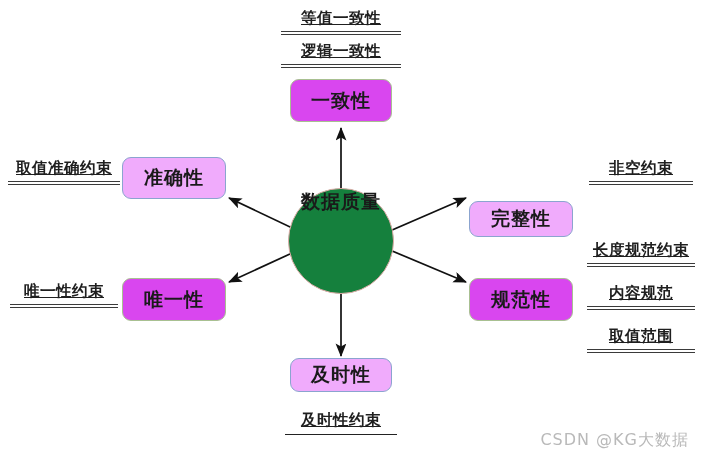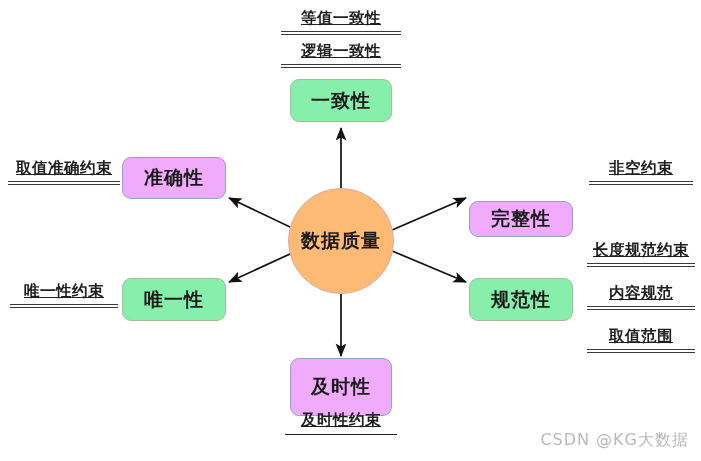--- a/index.html
+++ b/index.html
@@ -35,31 +35,30 @@
     font-weight: bold;
     color: #1a1a1a;
     letter-spacing: 1px;
     z-index: 3;
   }
   .node.blue {
     background: #f0abfc;
     border: 1.6px solid #8ba4cf;
   }
   .node.green {
-    background: #86efac;
+    background: #d946ef;
     border: 1.6px solid #a8c091;
   }
   .center-node {
     position: absolute;
     box-sizing: border-box;
     border-radius: 50%;
-    background: #fdba74;
+    background: #15803d;
     border: 1.6px solid #ddaaa6;
     display: flex;
-    align-items: center;
     justify-content: center;
     font-size: 19px;
     font-weight: bold;
     color: #1a1a1a;
     letter-spacing: 1px;
     z-index: 3;
   }
   .attr {
     position: absolute;
     box-sizing: border-box;
@@ -169,21 +168,21 @@
   </div>
   <div class="attr" style="left:587px; top:283px; width:108px;">
     <span class="txt">内容规范</span>
     <span class="rule-double"></span>
   </div>
   <div class="attr" style="left:587px; top:326px; width:108px;">
     <span class="txt">取值范围</span>
     <span class="rule-double"></span>
   </div>
 
-  <div class="node blue" style="left:290px; top:358px; width:102px; height:58px;">
+  <div class="node blue" style="left:290px; top:358px; width:102px; height:34px;">
     <span>及时性</span>
   </div>
   <div class="attr" style="left:285px; top:410px; width:112px;">
     <span class="txt">及时性约束</span>
     <span class="rule-single"></span>
   </div>
 
   <div class="watermark">CSDN @KG大数据</div>
 
 </div>

